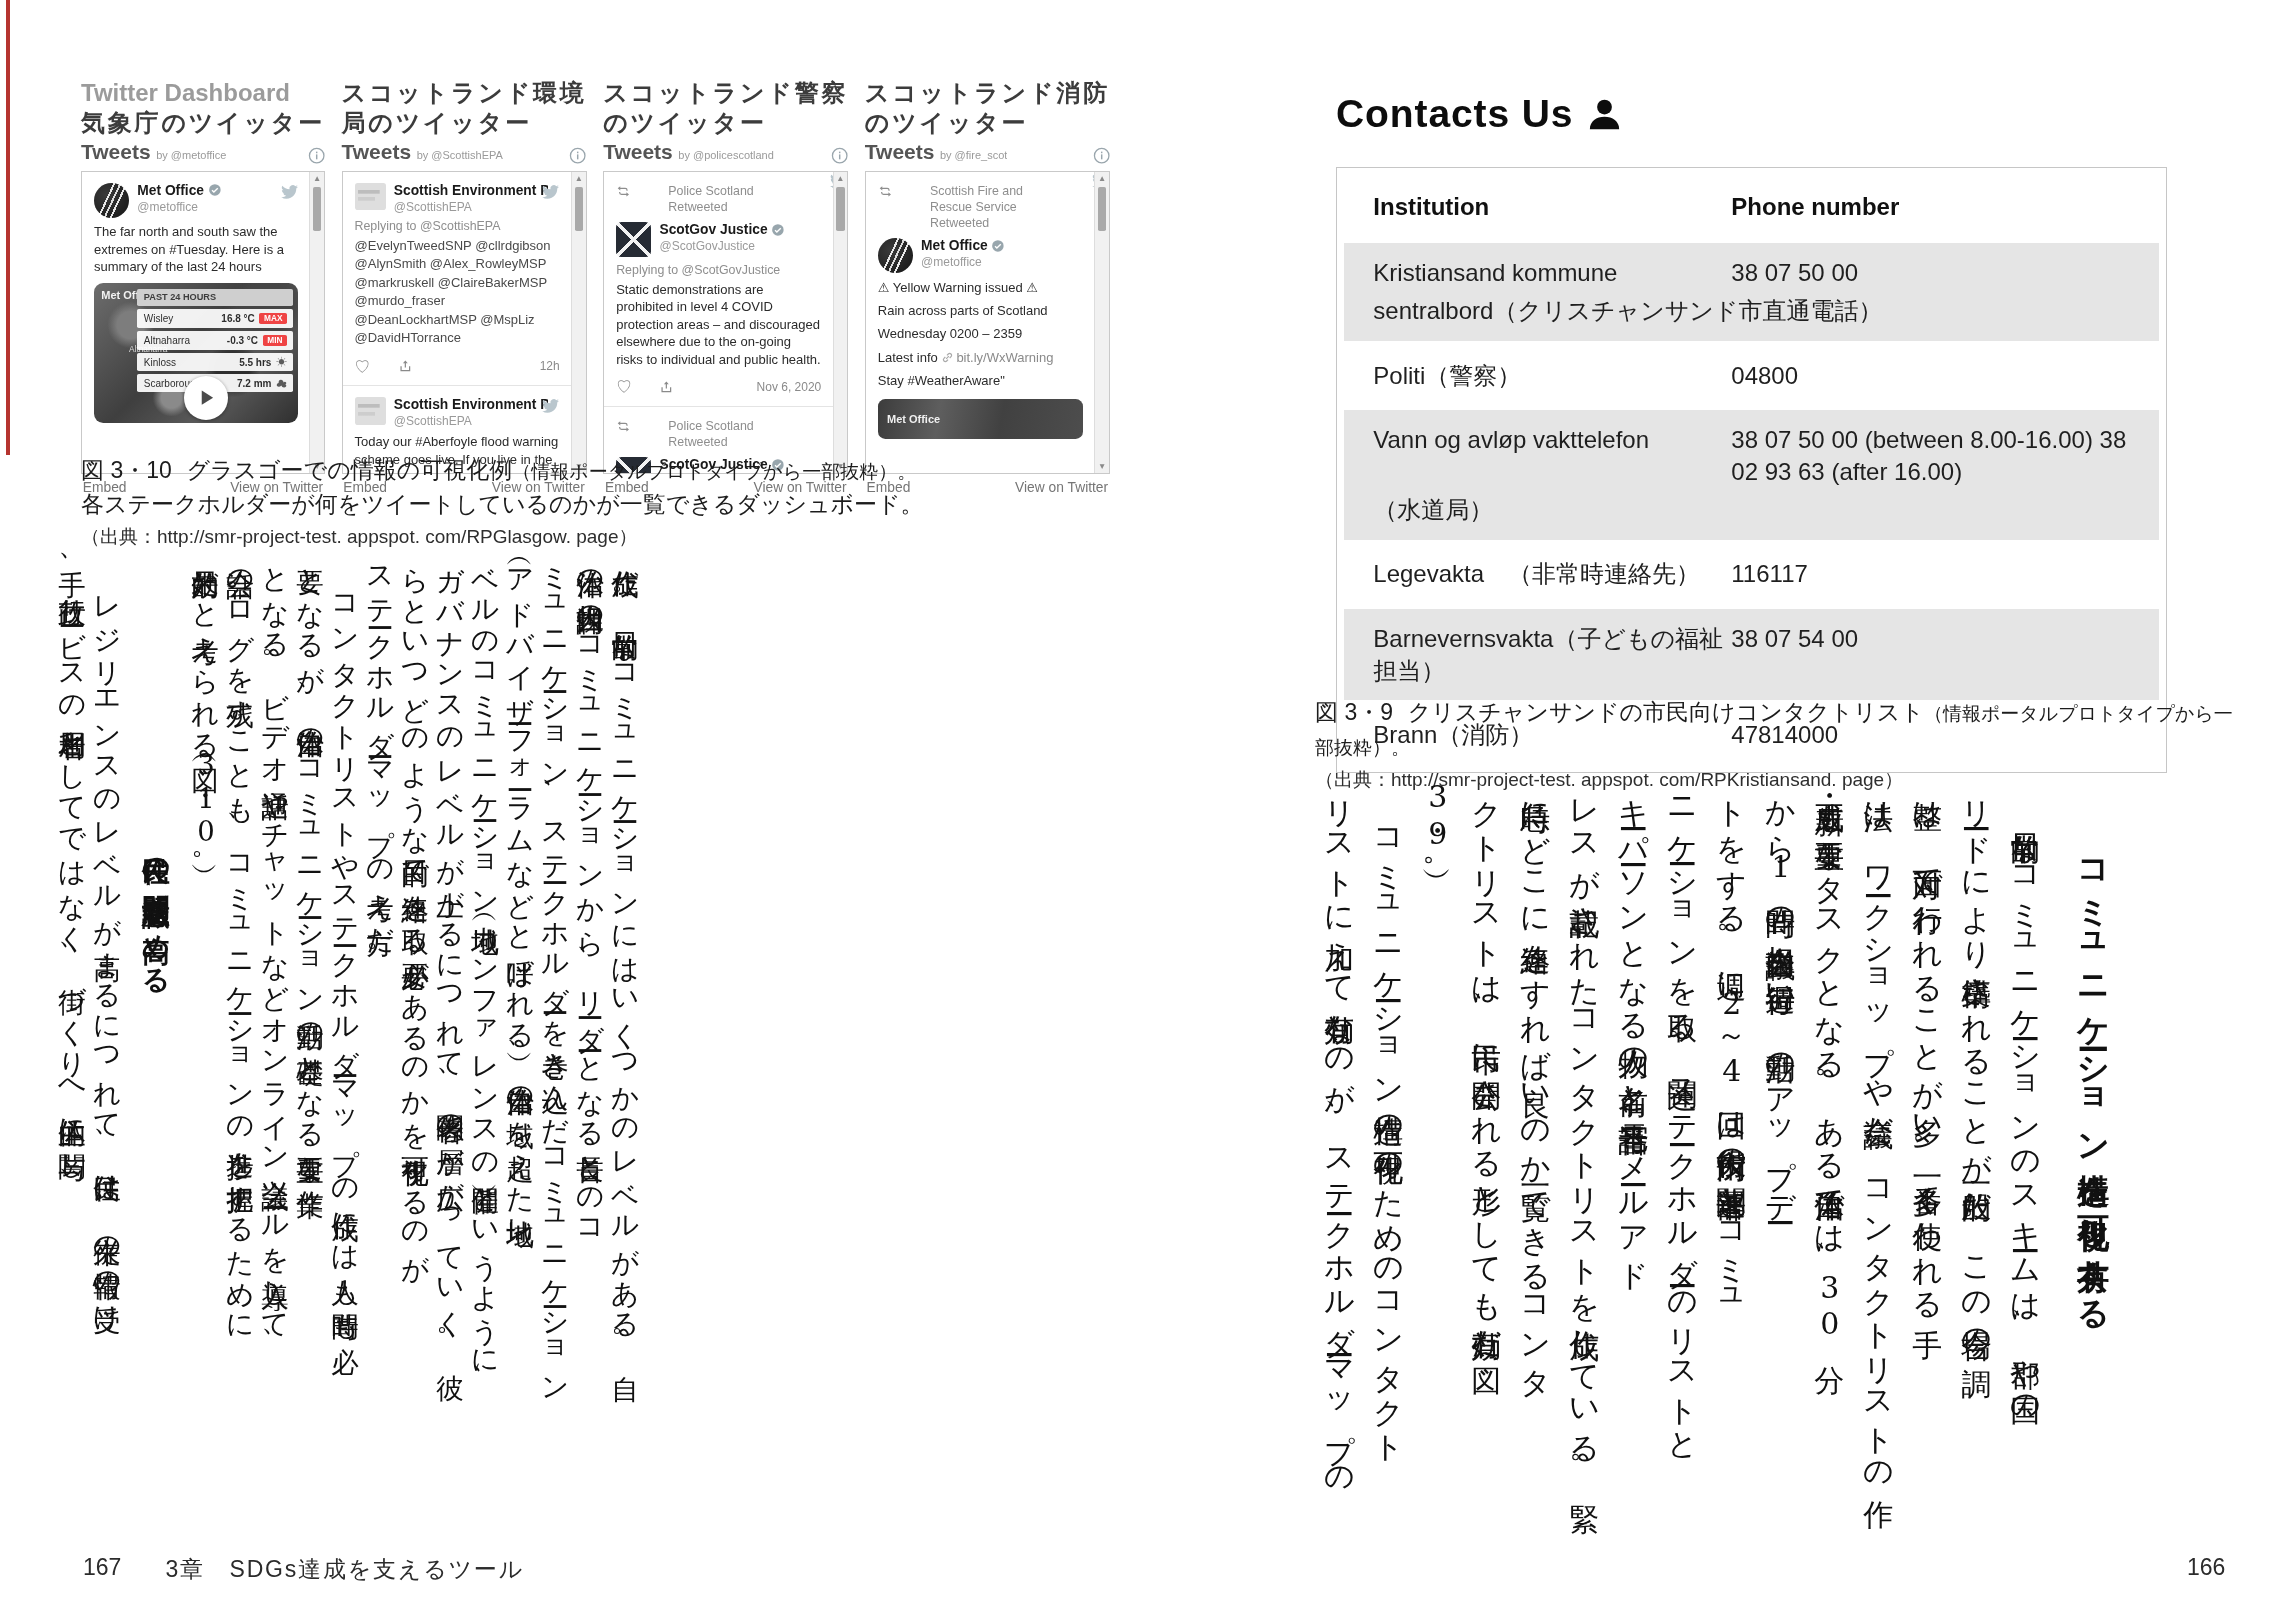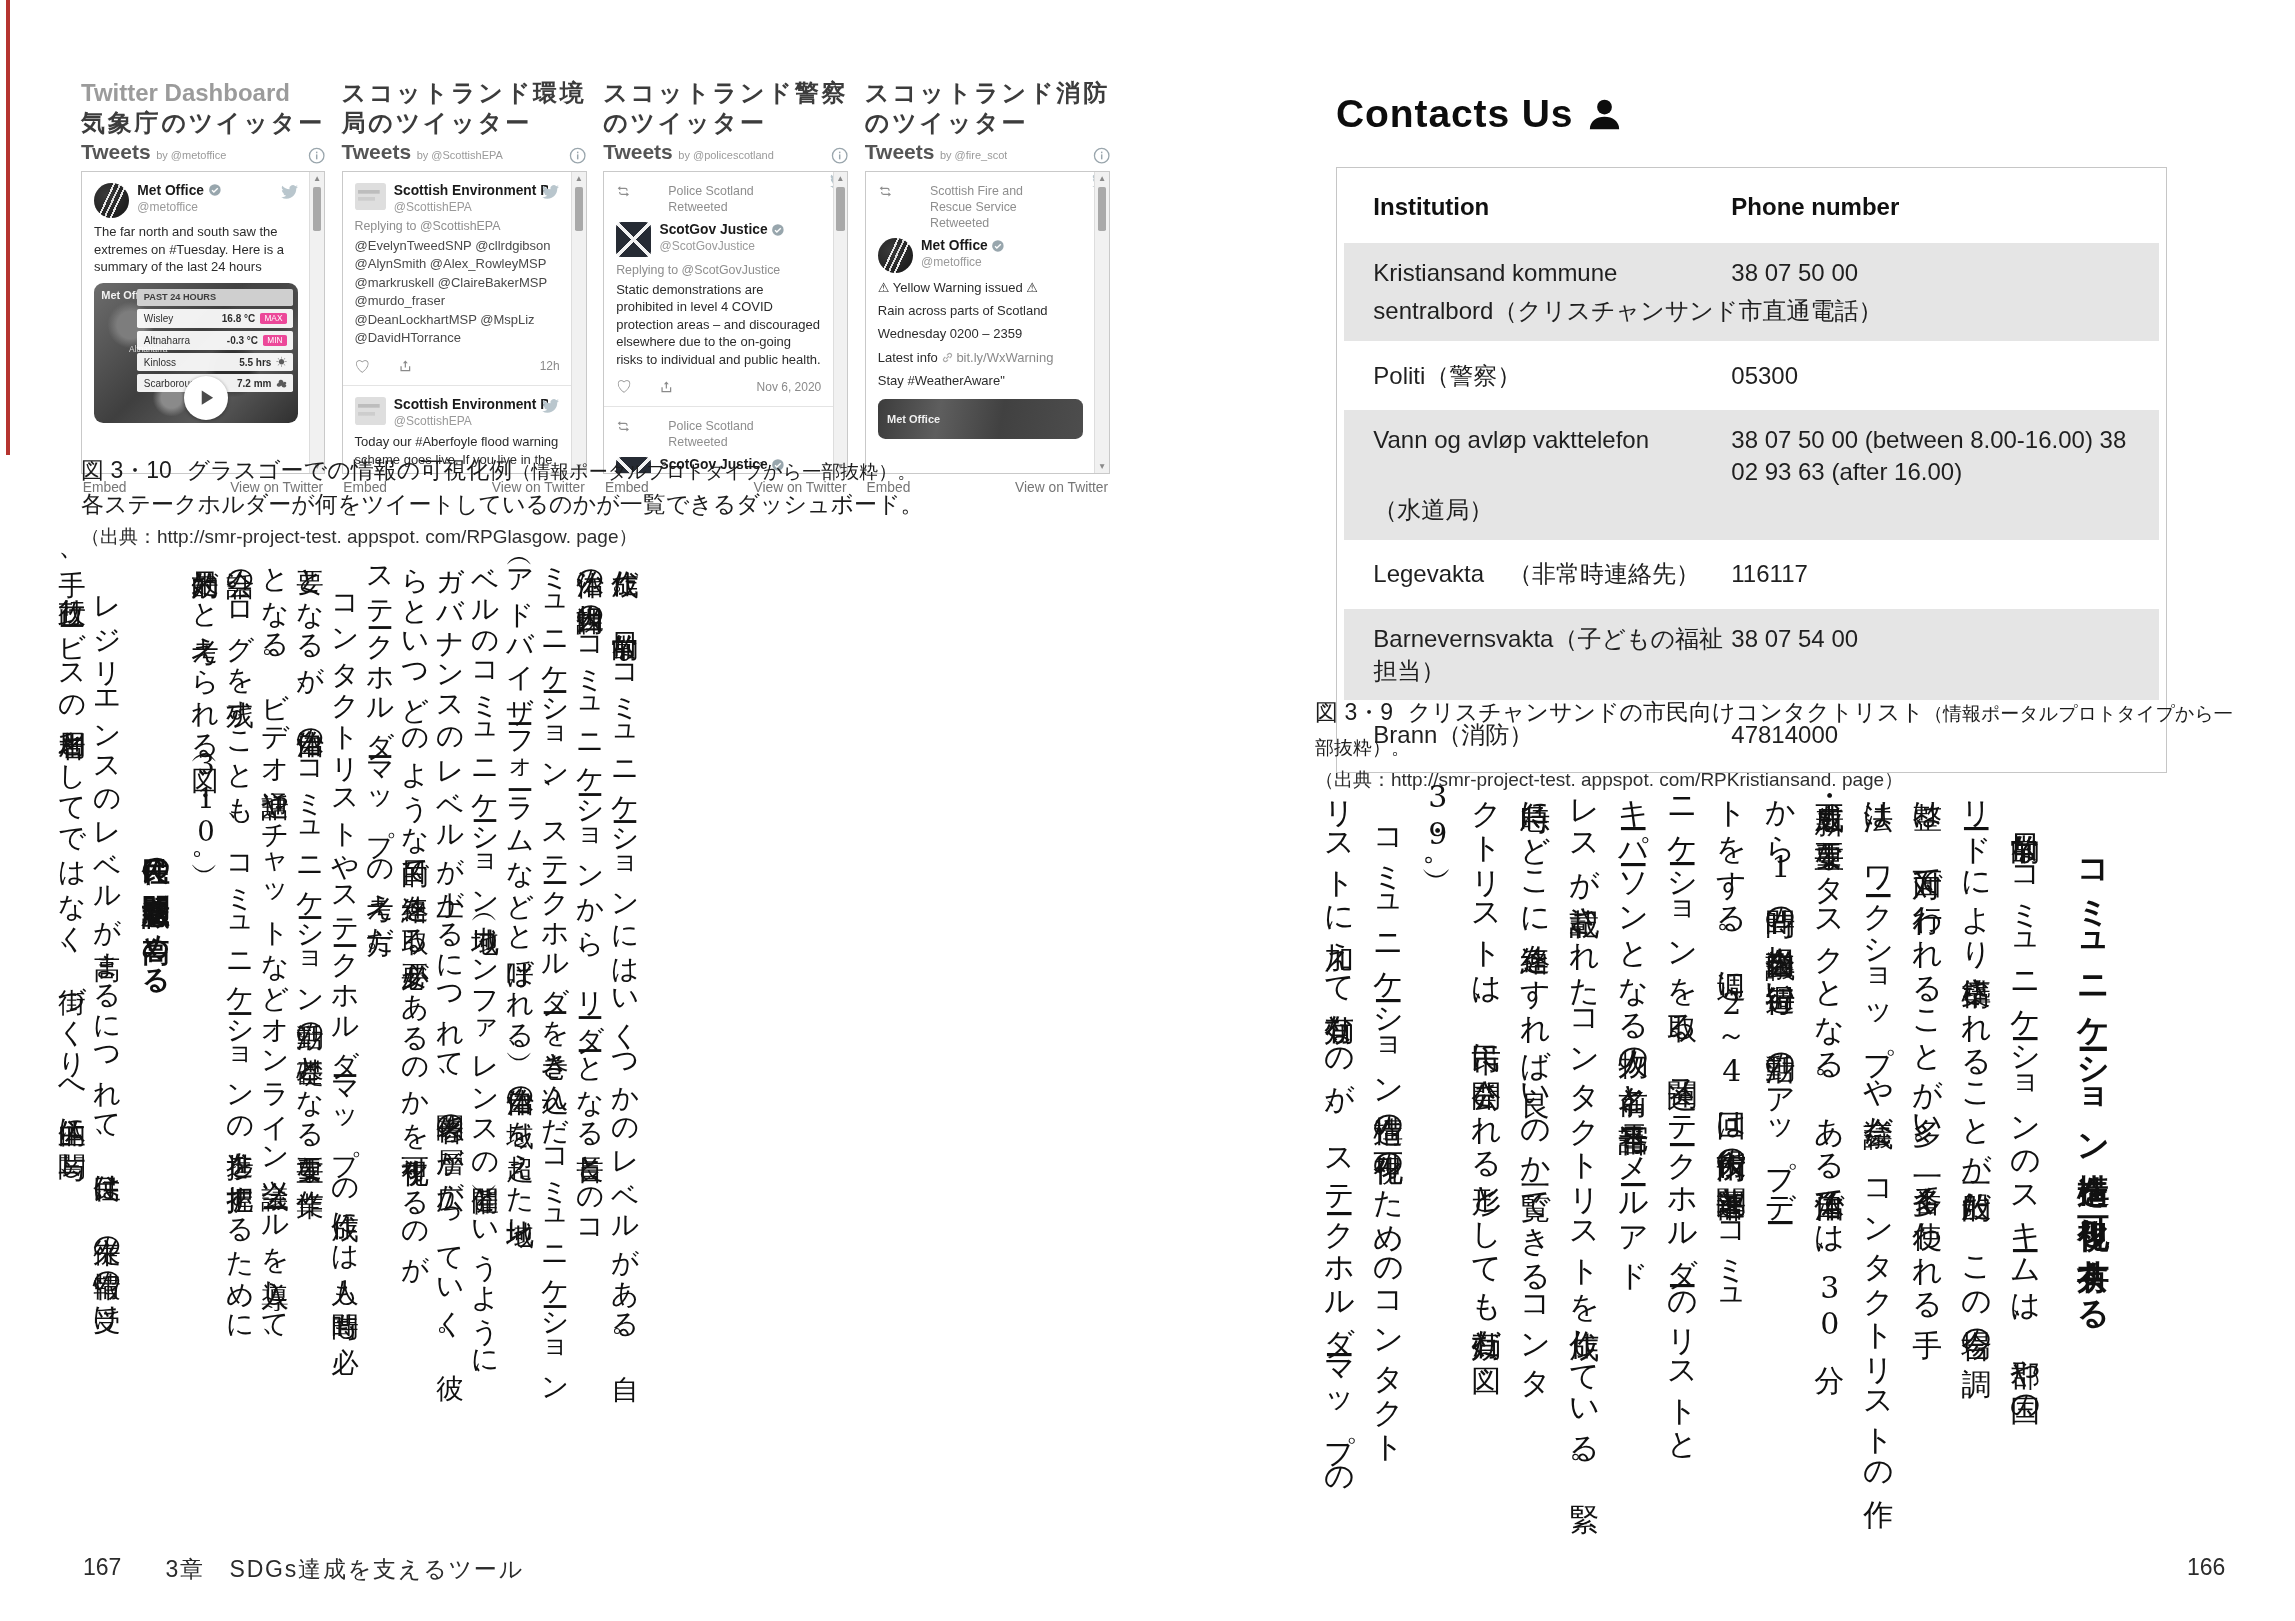--- a/index.html
+++ b/index.html
@@ -64,21 +64,21 @@
       radial-gradient(circle at 38% 82%,#8a8a8a 0 6%,transparent 11%),
       radial-gradient(circle at 85% 18%,#454545 0 12%,transparent 19%),
       linear-gradient(135deg,#6d6d6d,#3f3f3f 45%,#5a5a5a 70%,#2f2f2f);}
   .map-brand{position:absolute;left:7.3px;top:5.5px;color:#f2f2f2;font-size:11px;font-weight:bold;}
   .map-label{position:absolute;left:35px;top:61px;color:rgba(255,255,255,.8);font-size:8.3px;}
   .wpanel{position:absolute;right:4.6px;top:5.5px;width:156px;}
   .wp-title{background:#cfcfcf;color:#3d3d3d;font-size:9.2px;font-weight:bold;padding:3.7px 6.4px;border-radius:1.8px;}
   .wp-row{display:flex;align-items:center;background:rgba(255,255,255,.93);margin-top:2.8px;
           padding:3.7px 6.4px;border-radius:1.8px;font-size:10px;color:#2e2e2e;}
   .wp-val{margin-left:auto;font-weight:bold;}
-  .wp-badge{background:#ec4899;color:#fff;font-size:8.3px;padding:0.9px 4.6px;margin-left:4.6px;border-radius:1.8px;font-weight:normal;}
+  .wp-badge{background:#ef4444;color:#fff;font-size:8.3px;padding:0.9px 4.6px;margin-left:4.6px;border-radius:1.8px;font-weight:bold;}
   .wp-ico{margin-left:4.6px;font-size:11px;color:#5a5a5a;line-height:11px;}
   .play{position:absolute;left:44%;bottom:3.7px;width:44px;height:44px;border-radius:50%;background:#fff;
         box-shadow:0 0.9px 3.7px rgba(0,0,0,.4);display:flex;align-items:center;justify-content:center;
         font-size:17.4px;color:#4a4a4a;padding-left:3.7px;box-sizing:border-box;}
   .strip{margin-top:9.2px;height:40px;border-radius:7.3px;display:flex;align-items:center;
          background:linear-gradient(100deg,#3c3c3c,#5e5e5e 30%,#414141 60%,#4d4d4d);}
   .strip-brand{color:#f0f0f0;font-size:11px;font-weight:bold;padding-left:9.2px;}
   .tw-line{margin:6.4px 0;line-height:1.3;}
   .lk{color:#8a8a8a;}
   .ic-link{width:13px;height:13px;color:#aaa;vertical-align:-1.8px;margin:0 2.8px;}
@@ -470,21 +470,21 @@
     <div class="crow alt">
       <div class="crow-main">
         <div class="cell">Kristiansand kommune</div>
         <div class="cell">38 07 50 00</div>
       </div>
       <div class="cell-2">sentralbord（クリスチャンサンド市直通電話）</div>
     </div>
     <div class="crow">
       <div class="crow-main">
         <div class="cell">Politi（警察）</div>
-        <div class="cell">05300</div>
+        <div class="cell">04800</div>
       </div>
 
     </div>
     <div class="crow alt">
       <div class="crow-main">
         <div class="cell">Vann og avløp vakttelefon</div>
         <div class="cell">38 07 50 00 (between 8.00-16.00) 38 02 93 63 (after 16.00)</div>
       </div>
       <div class="cell-2">（水道局）</div>
     </div>

